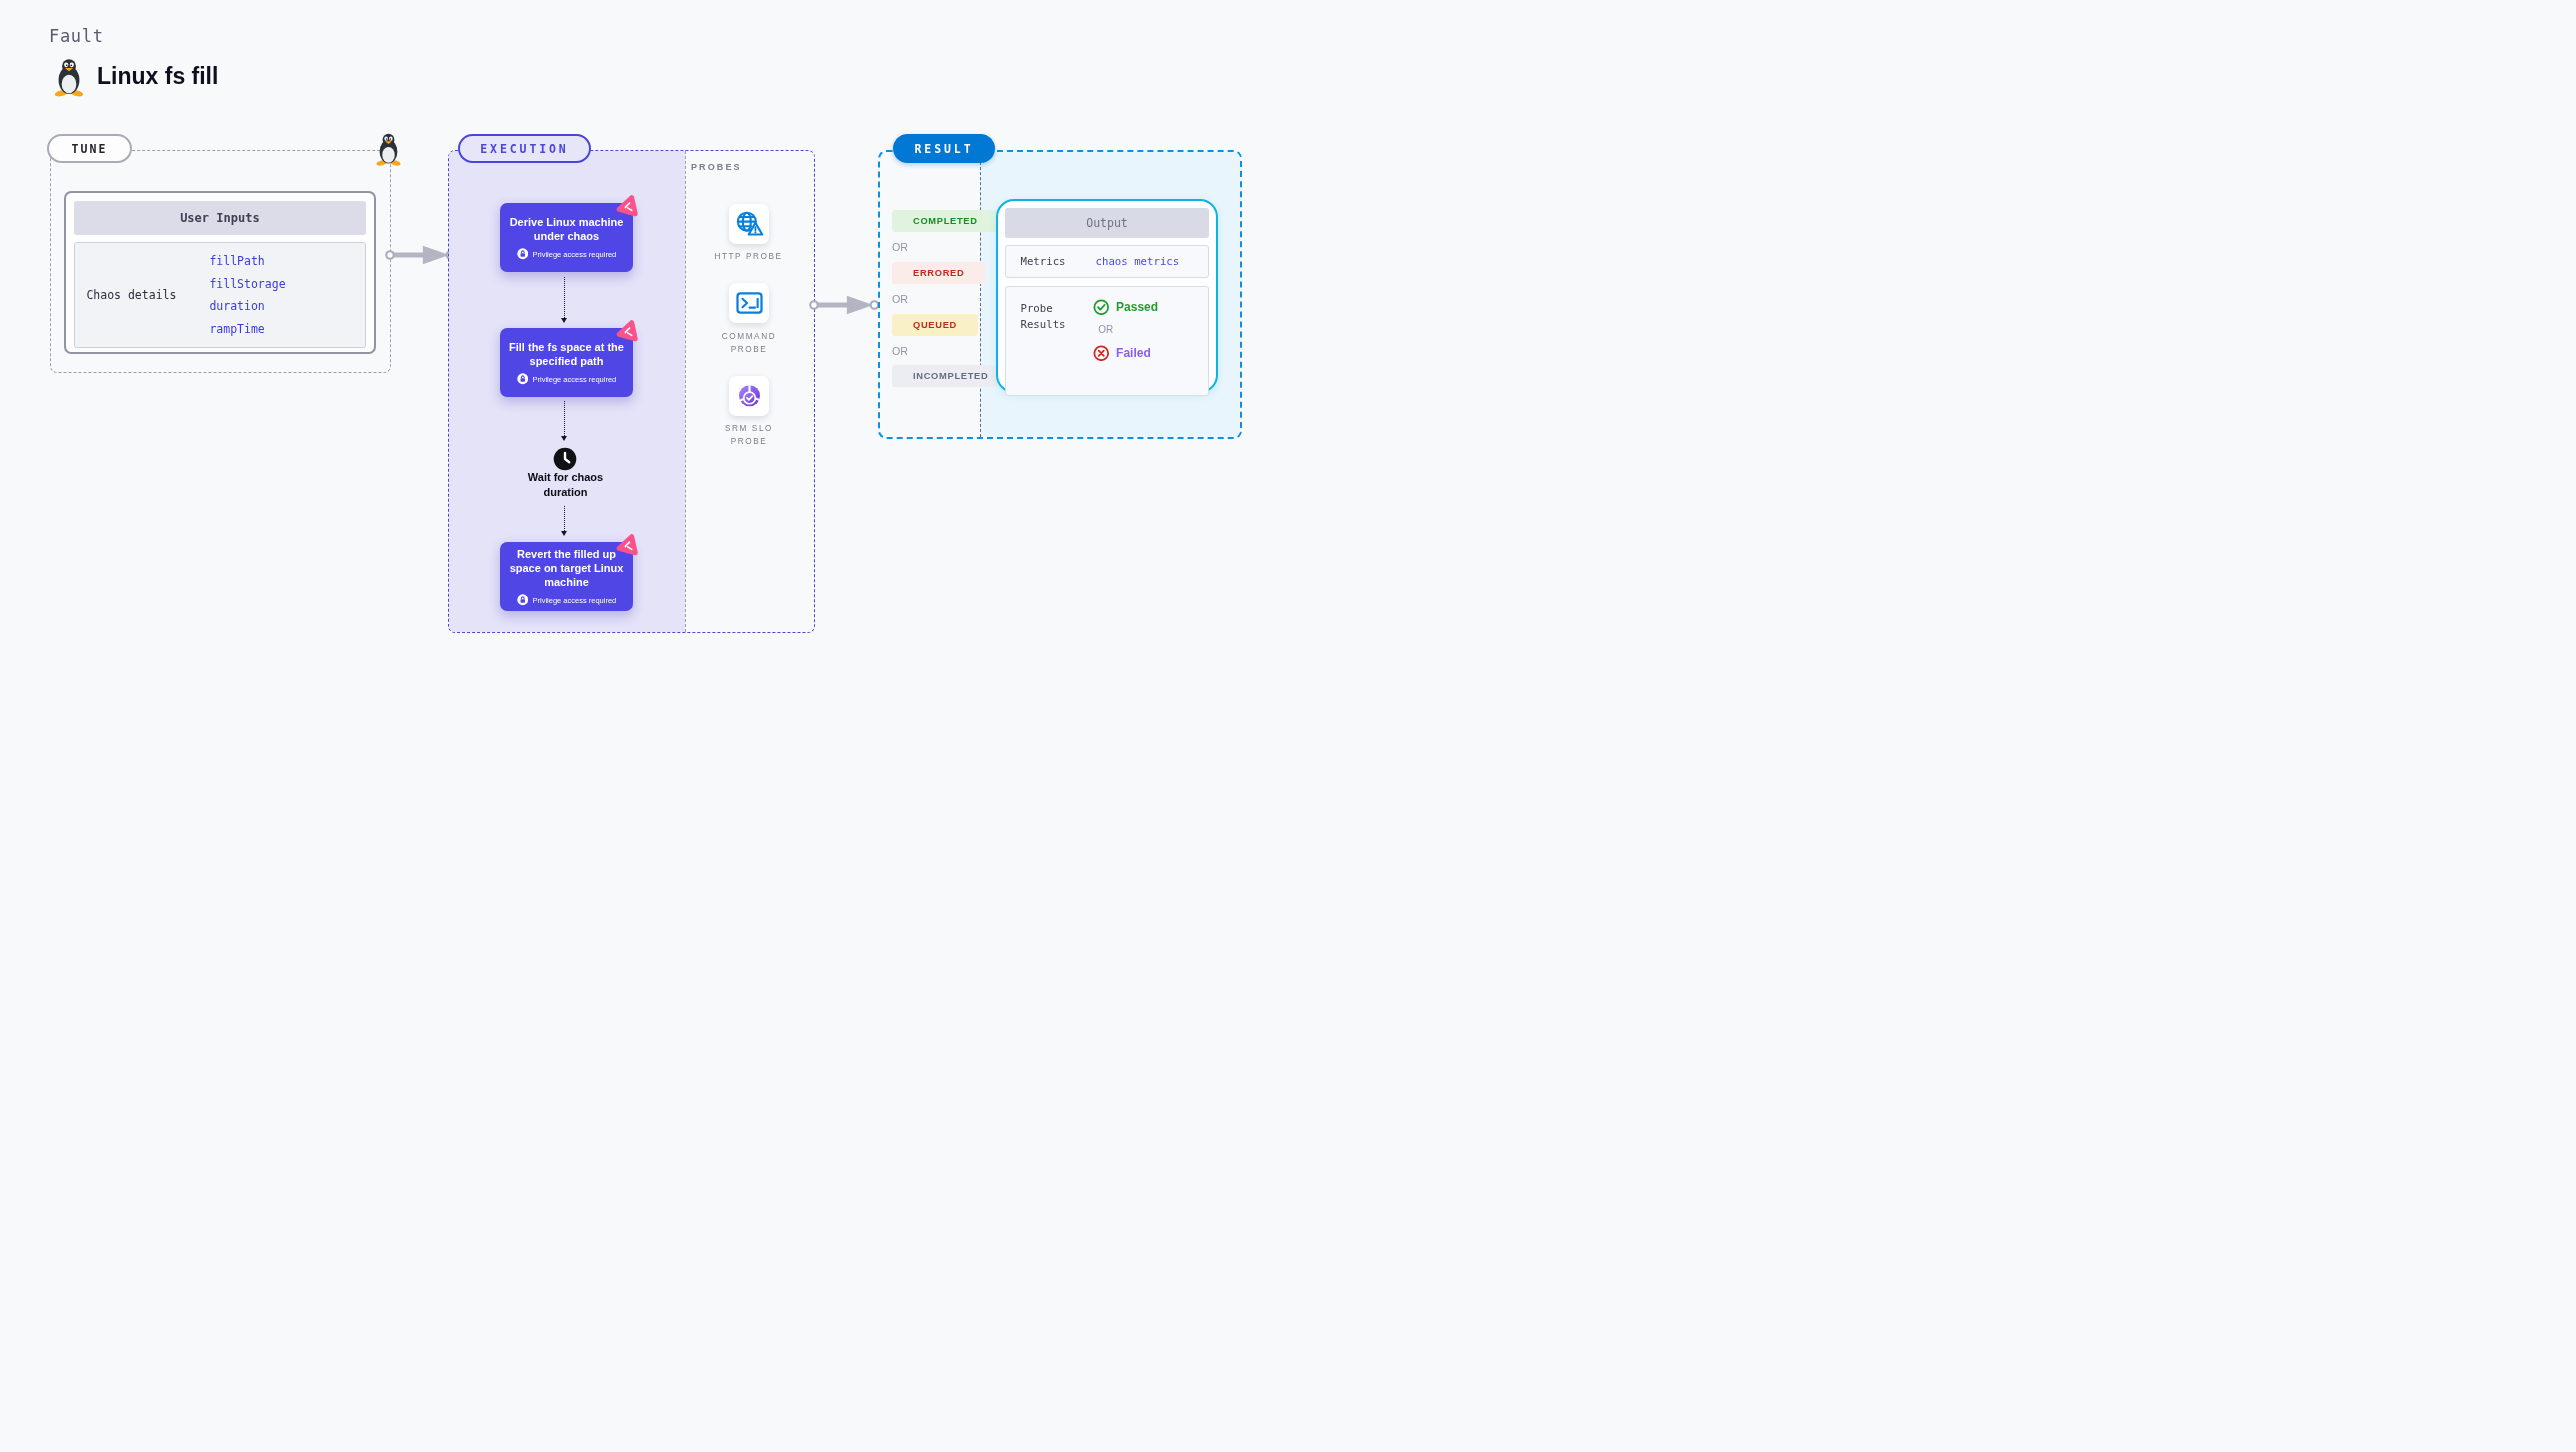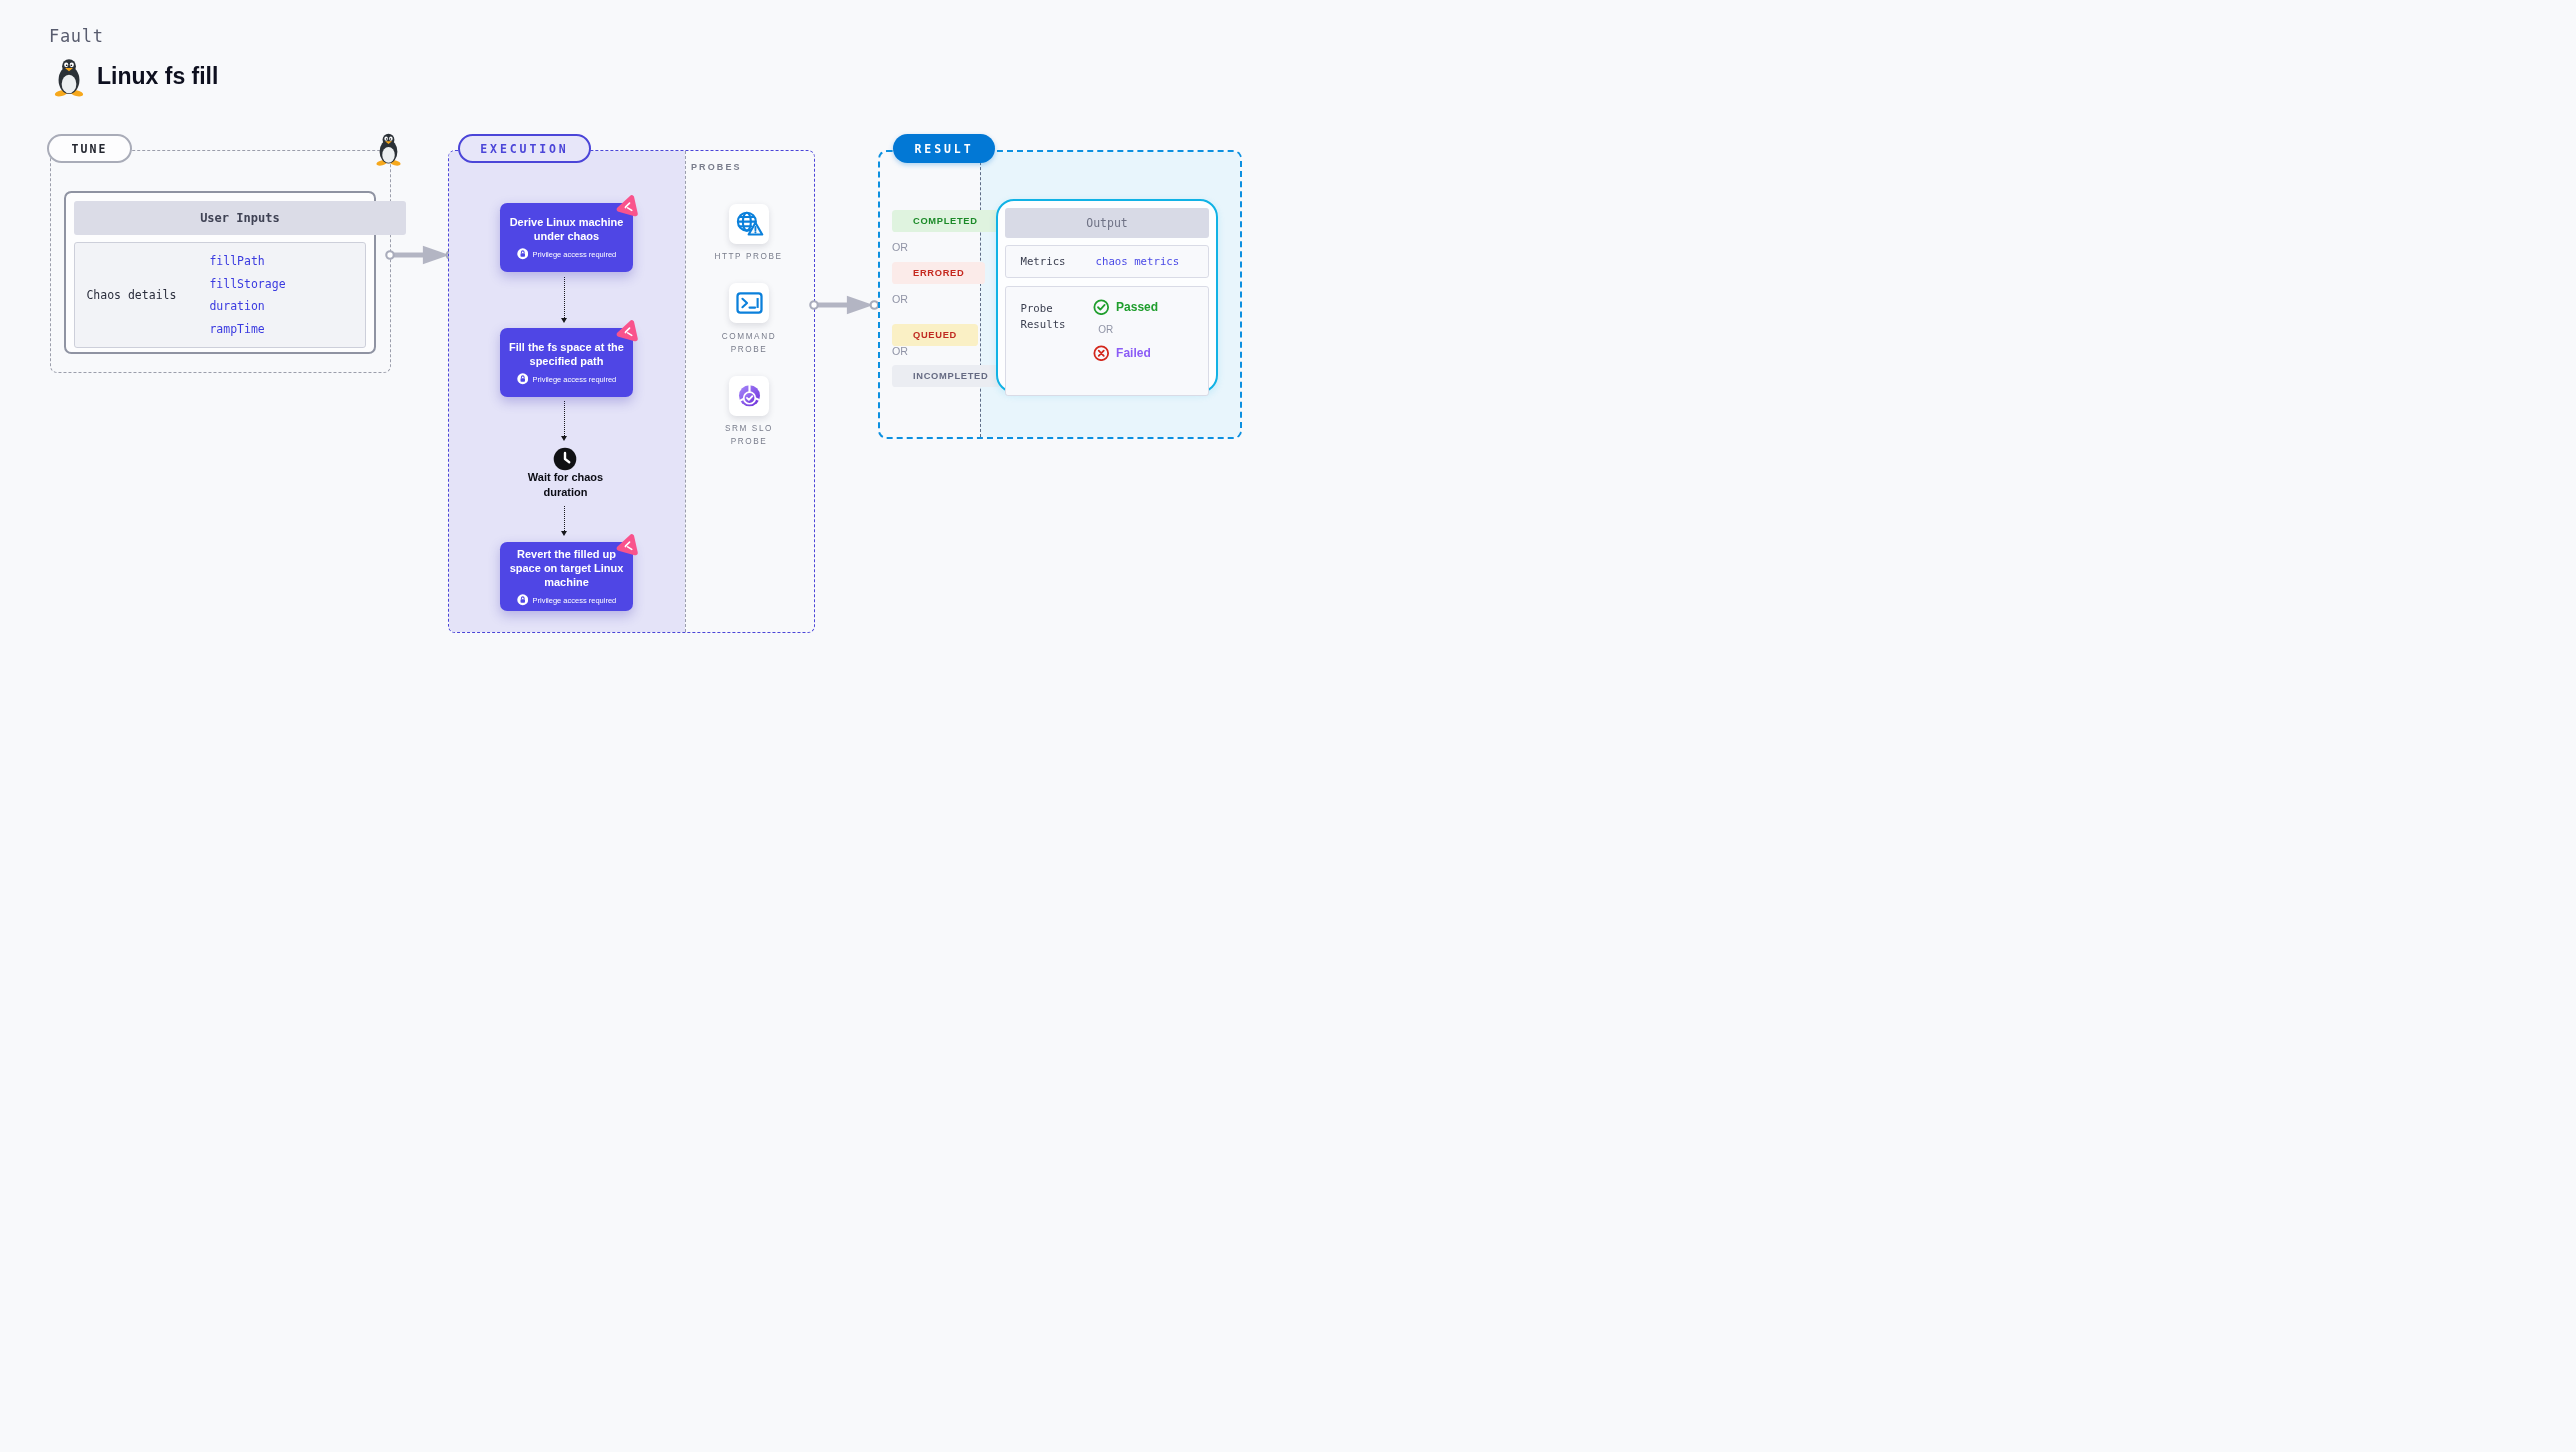--- a/index.html
+++ b/index.html
@@ -31,21 +31,21 @@
         font-size:11.5px;letter-spacing:2.9px;z-index:6;box-sizing:border-box;}
   .pill-tune{left:47px;top:134px;width:85px;background:#FDFDFE;border:2.1px solid #A9ACB8;
              color:#23262F;letter-spacing:2.1px;}
   .pill-exec{left:458px;top:134px;width:133px;background:#E7E6F9;border:2.1px solid #4B45D8;color:#4B45D8;}
   .pill-result{left:893px;top:134px;width:102px;background:#0278D5;color:#FFFFFF;
                box-shadow:0 2.1px 5.7px rgba(2,120,213,.3);}
 
   
   .ui-card{position:absolute;left:64px;top:191px;width:312px;height:163px;background:#FDFDFE;
            border:2.1px solid #8F93A2;border-radius:7.2px;box-sizing:border-box;}
-  .ui-head{position:absolute;left:7.9px;top:7.9px;width:332px;height:34px;background:#DBDCE7;
+  .ui-head{position:absolute;left:7.9px;top:7.9px;width:292px;height:34px;background:#DBDCE7;
            border-radius:2.9px;display:flex;align-items:center;justify-content:center;
            font-family:"DejaVu Sans Mono",monospace;font-size:12px;font-weight:bold;color:#3F4254;}
   .ui-body{position:absolute;left:7.9px;top:49px;width:292px;height:106px;background:#F2F3F7;
            border:1.1px solid #CDCFDA;border-radius:2.9px;box-sizing:border-box;display:flex;}
   .ui-rowlabel{flex:0 0 123px;display:flex;align-items:center;padding-left:11.5px;
            font-family:"DejaVu Sans Mono",monospace;font-size:11.5px;color:#2B2E3D;}
   .ui-params{flex:1;display:flex;flex-direction:column;justify-content:center;gap:8.6px;}
   .param{font-family:"DejaVu Sans Mono",monospace;font-size:11.5px;color:#3B3BE0;cursor:pointer;}
 
   
@@ -290,21 +290,21 @@
     <div class="result-fill"></div>
     <div class="result-divider"></div>
   </div>
   <div class="pill pill-result">RESULT</div>
 
   <div class="status-head">STATUS</div>
   <div class="badge st-success" style="top:210px">COMPLETED</div>
   <div class="or-sep" style="top:241px">OR</div>
   <div class="badge st-error" style="top:262px">ERRORED</div>
   <div class="or-sep" style="top:293px">OR</div>
-  <div class="badge st-warn" style="top:324px">QUEUED</div>
+  <div class="badge st-warn" style="top:314px">QUEUED</div>
   <div class="or-sep" style="top:345px">OR</div>
   <div class="badge st-neutral" style="top:365px">INCOMPLETED</div>
 
   <div class="out-card">
     <div class="out-head">Output</div>
 
     <div class="out-row row-metrics">
       <span class="lbl">Metrics</span>
       <span class="val">chaos metrics</span>
     </div>

